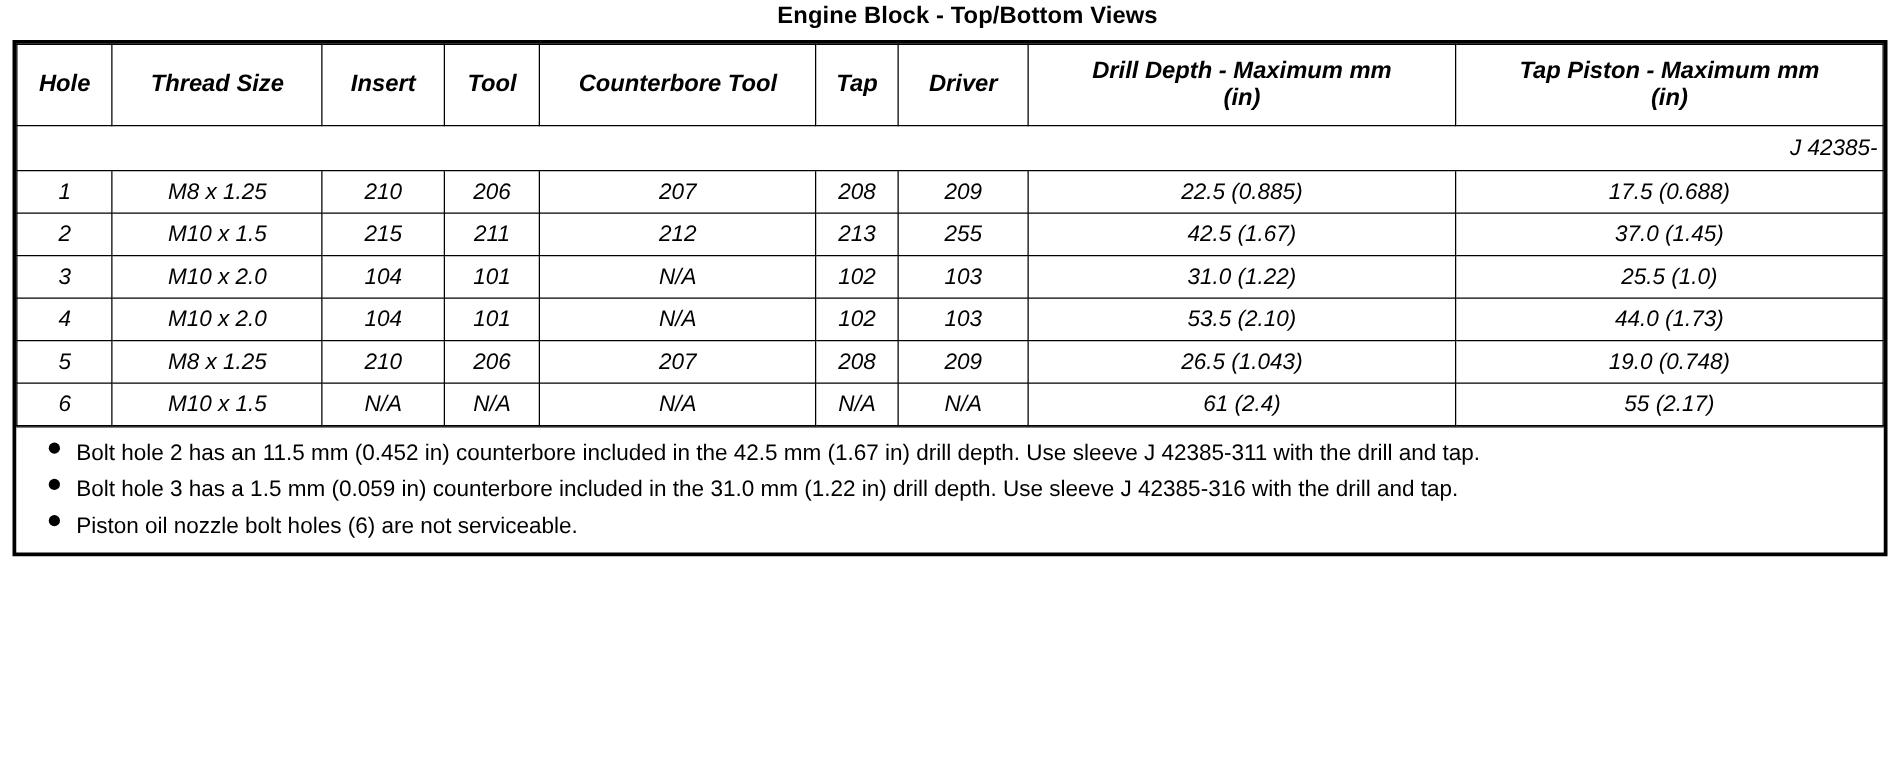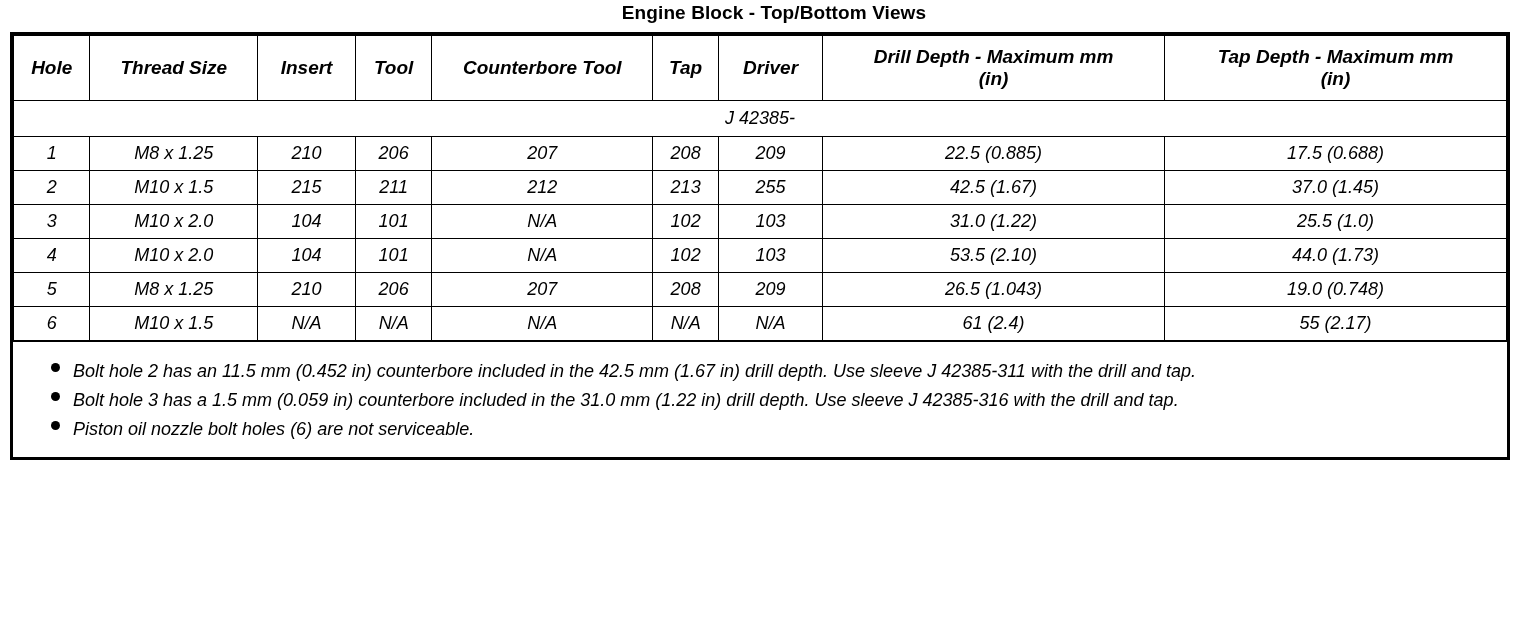--- a/index.html
+++ b/index.html
@@ -53,41 +53,41 @@
     line-height: 1.15;
     padding: 10px 6px;
   }
   table.spec td {
     font-weight: normal;
   }
   tr.group-row td {
     font-size: 18px;
     padding: 7px 4px;
     font-weight: normal;
+    text-align: right;
   }
   
   col.c-hole     { width: 72px; }
   col.c-thread   { width: 158px; }
   col.c-insert   { width: 92px; }
   col.c-drill    { width: 72px; }
   col.c-counter  { width: 208px; }
   col.c-tap      { width: 62px; }
   col.c-driver   { width: 98px; }
   col.c-drilldep { width: 322px; }
   col.c-tapdep   { width: 322px; }
 
   .notes {
     border-top: 1.5px solid #000;
     padding: 6px 0 4px 0;
   }
   ul.note-list {
     list-style: none;
-    margin: 12px;
+    margin: 0;
     padding: 0 14px 0 22px;
-    font-style: italic;
   }
   ul.note-list li {
     position: relative;
     font-size: 18px;
     line-height: 1.28;
     padding-left: 26px;
     margin: 3px 0 6px 0;
   }
   ul.note-list li .bullet {
     position: absolute;
@@ -127,21 +127,21 @@
           <th>Insert</th>
           <th>Tool</th>
           <th>Counterbore Tool</th>
           <th>Tap</th>
           <th>Driver</th>
           <th>
             <span>Drill Depth - Maximum mm</span><br>
             <span>(in)</span>
           </th>
           <th>
-            <span>Tap Depth - Maximum mm</span><br>
+            <span>Tap Piston - Maximum mm</span><br>
             <span>(in)</span>
           </th>
         </tr>
       </thead>
       <tbody>
         <tr class="group-row">
           <td colspan="9">J 42385-</td>
         </tr>
 
         <tr>

